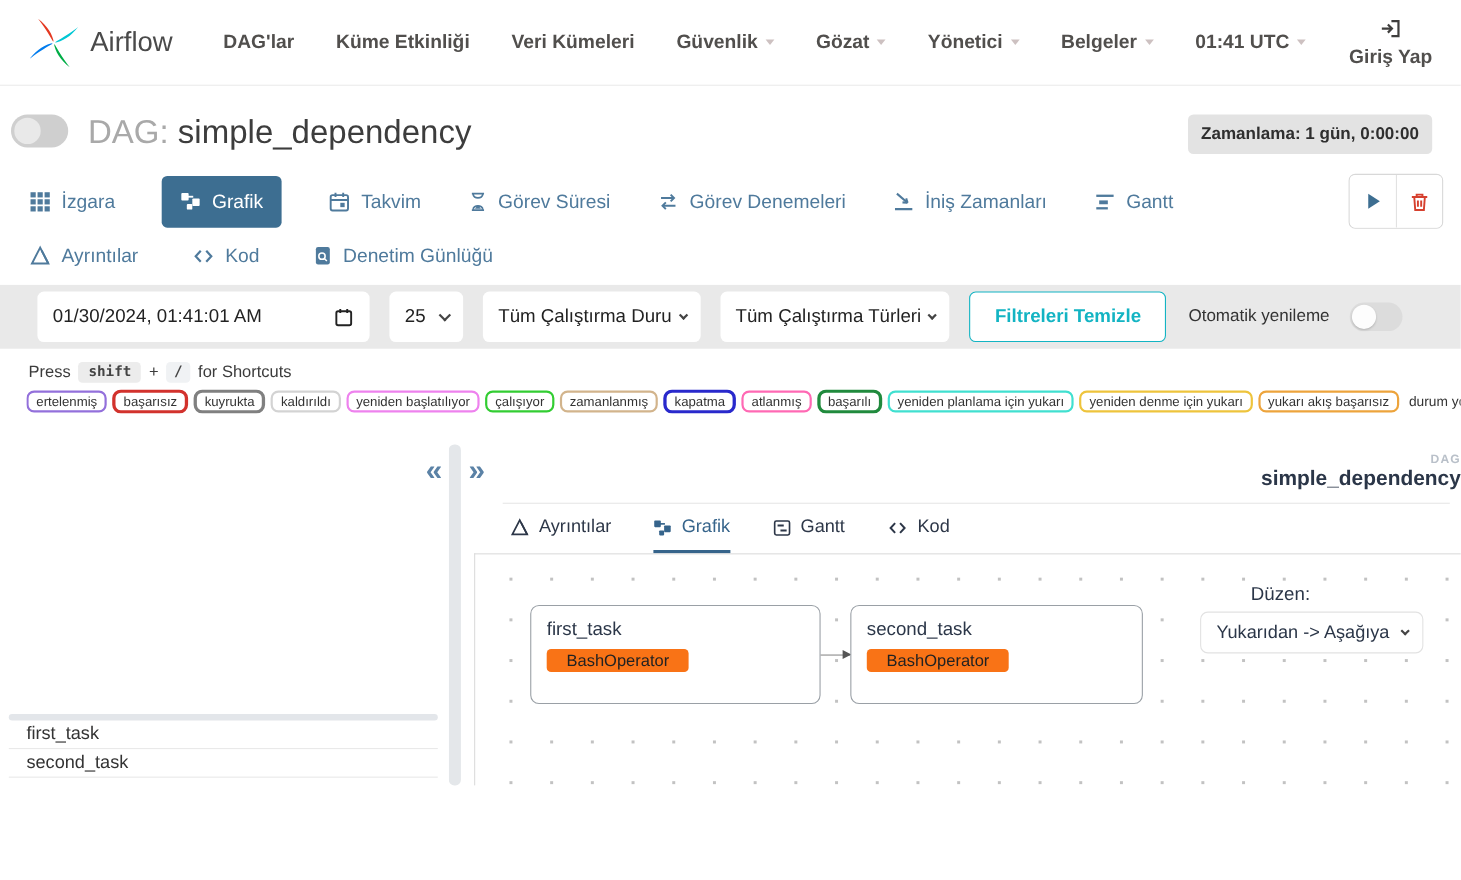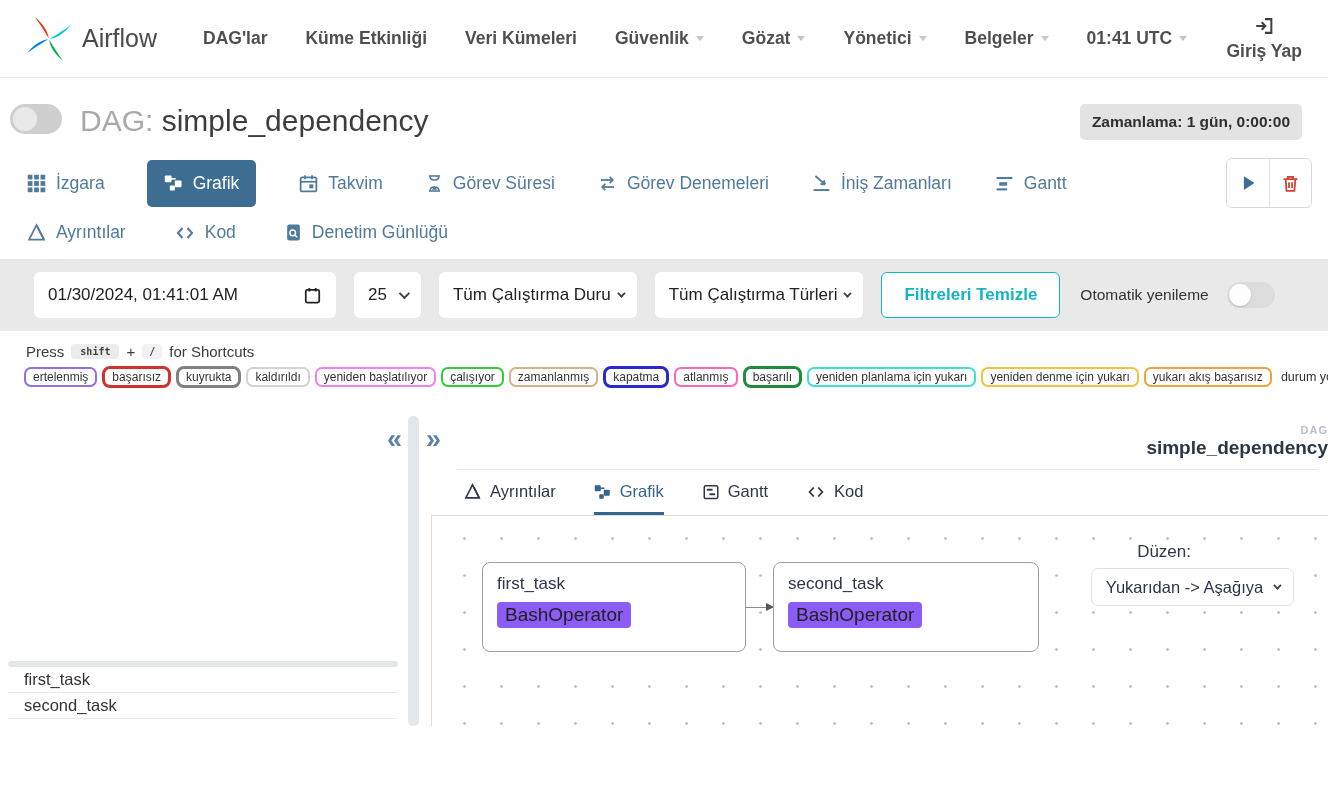--- a/index.html
+++ b/index.html
@@ -41,21 +41,21 @@
   .tab svg { flex:0 0 auto; }
   .tab.active { background:#3d6e91; color:#fff; padding:13px 17px; border-radius:5px; }
   .spacer { flex:1; }
   .action-group { display:flex; border:1px solid #d8d8d8; border-radius:6px;
     overflow:hidden; background:#fff; }
   .action-btn { width:42px; height:48px; display:flex; align-items:center;
     justify-content:center; cursor:pointer; background:#fff; }
   .action-btn + .action-btn { border-left:1px solid #e2e2e2; }
 
   
-  .filter-bar { height:72px; background:#e9e9e9; display:flex; align-items:center;
+  .filter-bar { height:58px; background:#e9e9e9; display:flex; align-items:center;
     padding:0 30px 0 34px; gap:18px; }
   .f-input, .f-select { background:#fff; border-radius:6px; height:46px;
     display:flex; align-items:center; padding:0 14px; font-size:17px; color:#222;
     cursor:pointer; white-space:nowrap; }
   .date-input { width:302px; justify-content:space-between; }
   .chev { display:inline-block; width:8px; height:8px; border-right:2px solid #444;
     border-bottom:2px solid #444; transform:rotate(45deg) translateY(-2px); margin-left:12px; }
   .chev.small { width:6px; height:6px; margin-left:6px; }
   .clear-btn { background:#fff; border:1.5px solid #13b4c3; color:#13b4c3;
     font-weight:700; font-size:17px; height:46px; padding:0 22px; border-radius:6px;
@@ -63,21 +63,21 @@
   .auto-label { font-size:15.5px; color:#333; margin-left:2px; white-space:nowrap; }
   .switch { width:48px; height:26px; border-radius:13px; background:#dcdcdc;
     position:relative; cursor:pointer; flex:0 0 auto; }
   .switch .knob { position:absolute; left:2px; top:2px; width:22px; height:22px;
     border-radius:50%; background:#fdfdfd; box-shadow:0 1px 2px rgba(0,0,0,.18); }
 
   
   .shortcuts { margin:12px 0 6px 26px; font-size:15px; color:#3c3c3c;
     display:flex; align-items:center; gap:7px; }
   kbd { background:#ececec; border-radius:4px; padding:2px 9px;
-    font-family:"DejaVu Sans Mono", monospace; font-size:10px; font-weight:bold; color:#444; }
+    font-family:"DejaVu Sans Mono", monospace; font-size:13px; font-weight:bold; color:#444; }
   kbd.light { background:#f0f2f4; padding:2px 7px; }
   .legend { margin:2px 0 0 24px; display:flex; align-items:center; gap:5px;
     white-space:nowrap; overflow:hidden; }
   .legend-badge { border:2px solid #14532d; border-radius:7px; padding:1px 7px;
     font-size:12px; color:#333; background:#fff; }
   .legend-badge.thick { border-width:3px; border-radius:8px; }
   .legend-badge.plain { border:none; padding:1px 4px; font-size:12.5px; }
 
   
   .split { display:flex; height:310px; margin-top:28px; }
@@ -102,22 +102,22 @@
   .rp-tab { display:flex; align-items:center; gap:8px; font-size:16.5px; color:#2d3748;
     padding-bottom:11px; cursor:pointer; border-bottom:3px solid transparent; }
   .rp-tab.active { color:#36648b; border-bottom-color:#36648b; }
   .graph-box { flex:1; border-top:1px solid #dcdcdc; border-left:1px solid #dcdcdc;
     position:relative; overflow:hidden;
     background-image:radial-gradient(circle, #c2c2c2 1.3px, transparent 1.5px);
     background-size:37px 37px; background-position:14px 4px; }
   .node { position:absolute; width:264px; height:90px; background:#fff;
     border:1px solid #9aa0a6; border-radius:8px; padding:11px 14px; cursor:pointer; }
   .node-title { font-size:17px; color:#2b3648; }
-  .op-pill { display:inline-block; margin-top:8px; background:#8b5cf6; border-radius:4px;
-    padding:2px 8px; font-size:19px; color:#222; }
+  .op-pill { display:inline-block; margin-top:8px; background:#f97316; border-radius:4px;
+    padding:2px 18px; font-size:15px; color:#222; }
   .edge { position:absolute; height:0; border-top:1.5px solid #8c8c8c; }
   .edge::after { content:""; position:absolute; right:-1px; top:-5px; width:0; height:0;
     border-left:8px solid #555; border-top:4.5px solid transparent;
     border-bottom:4.5px solid transparent; }
   .layout-label { position:absolute; font-size:17px; color:#2b3648; }
   .layout-select { position:absolute; width:203px; height:38px; background:#fff;
     border:1px solid #e2e2e2; border-radius:7px; display:flex; align-items:center;
     justify-content:center; font-size:16.5px; color:#2b3648; cursor:pointer; gap:4px; }
 </style>
 </head>

